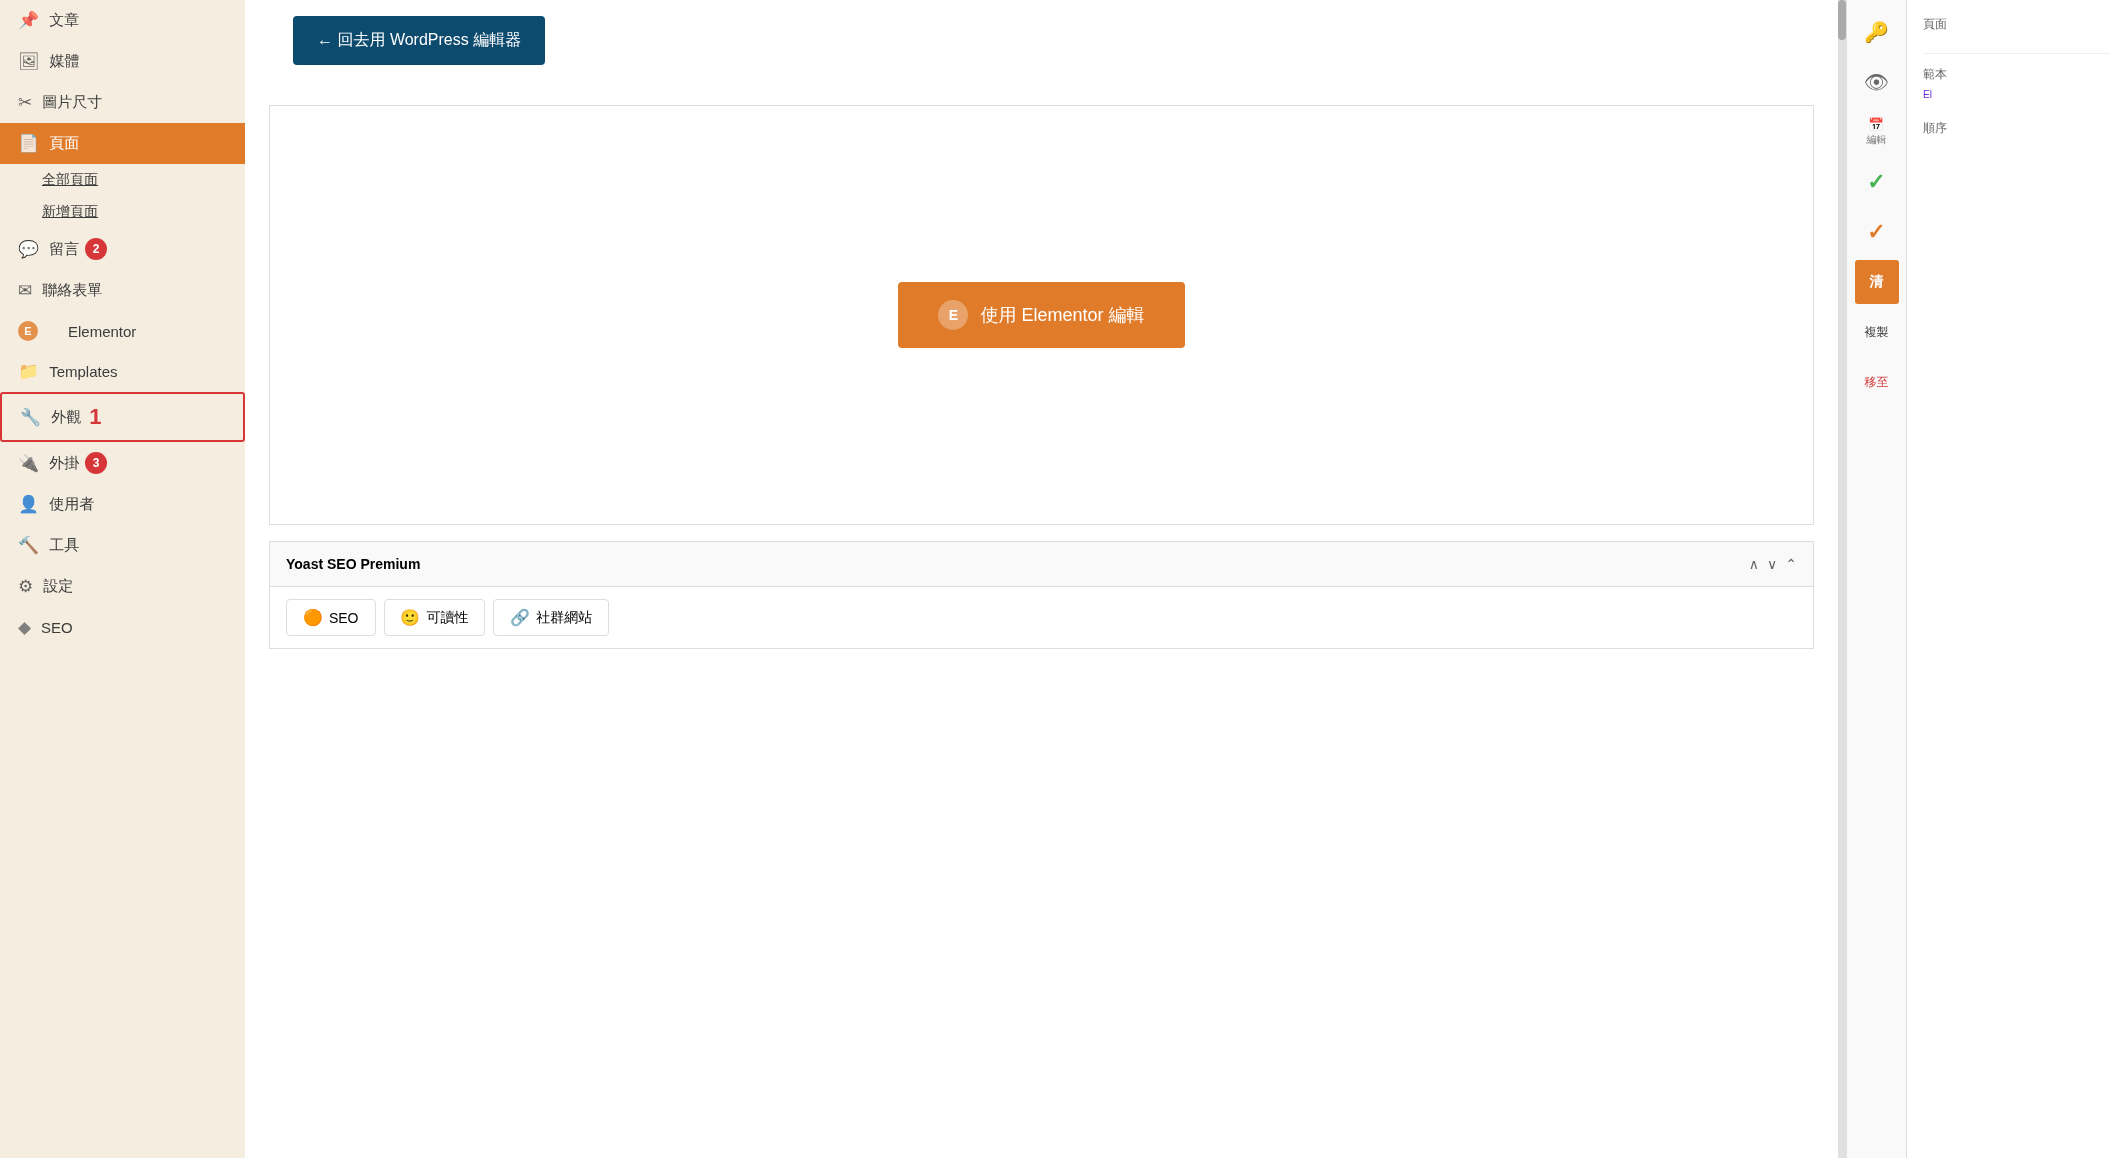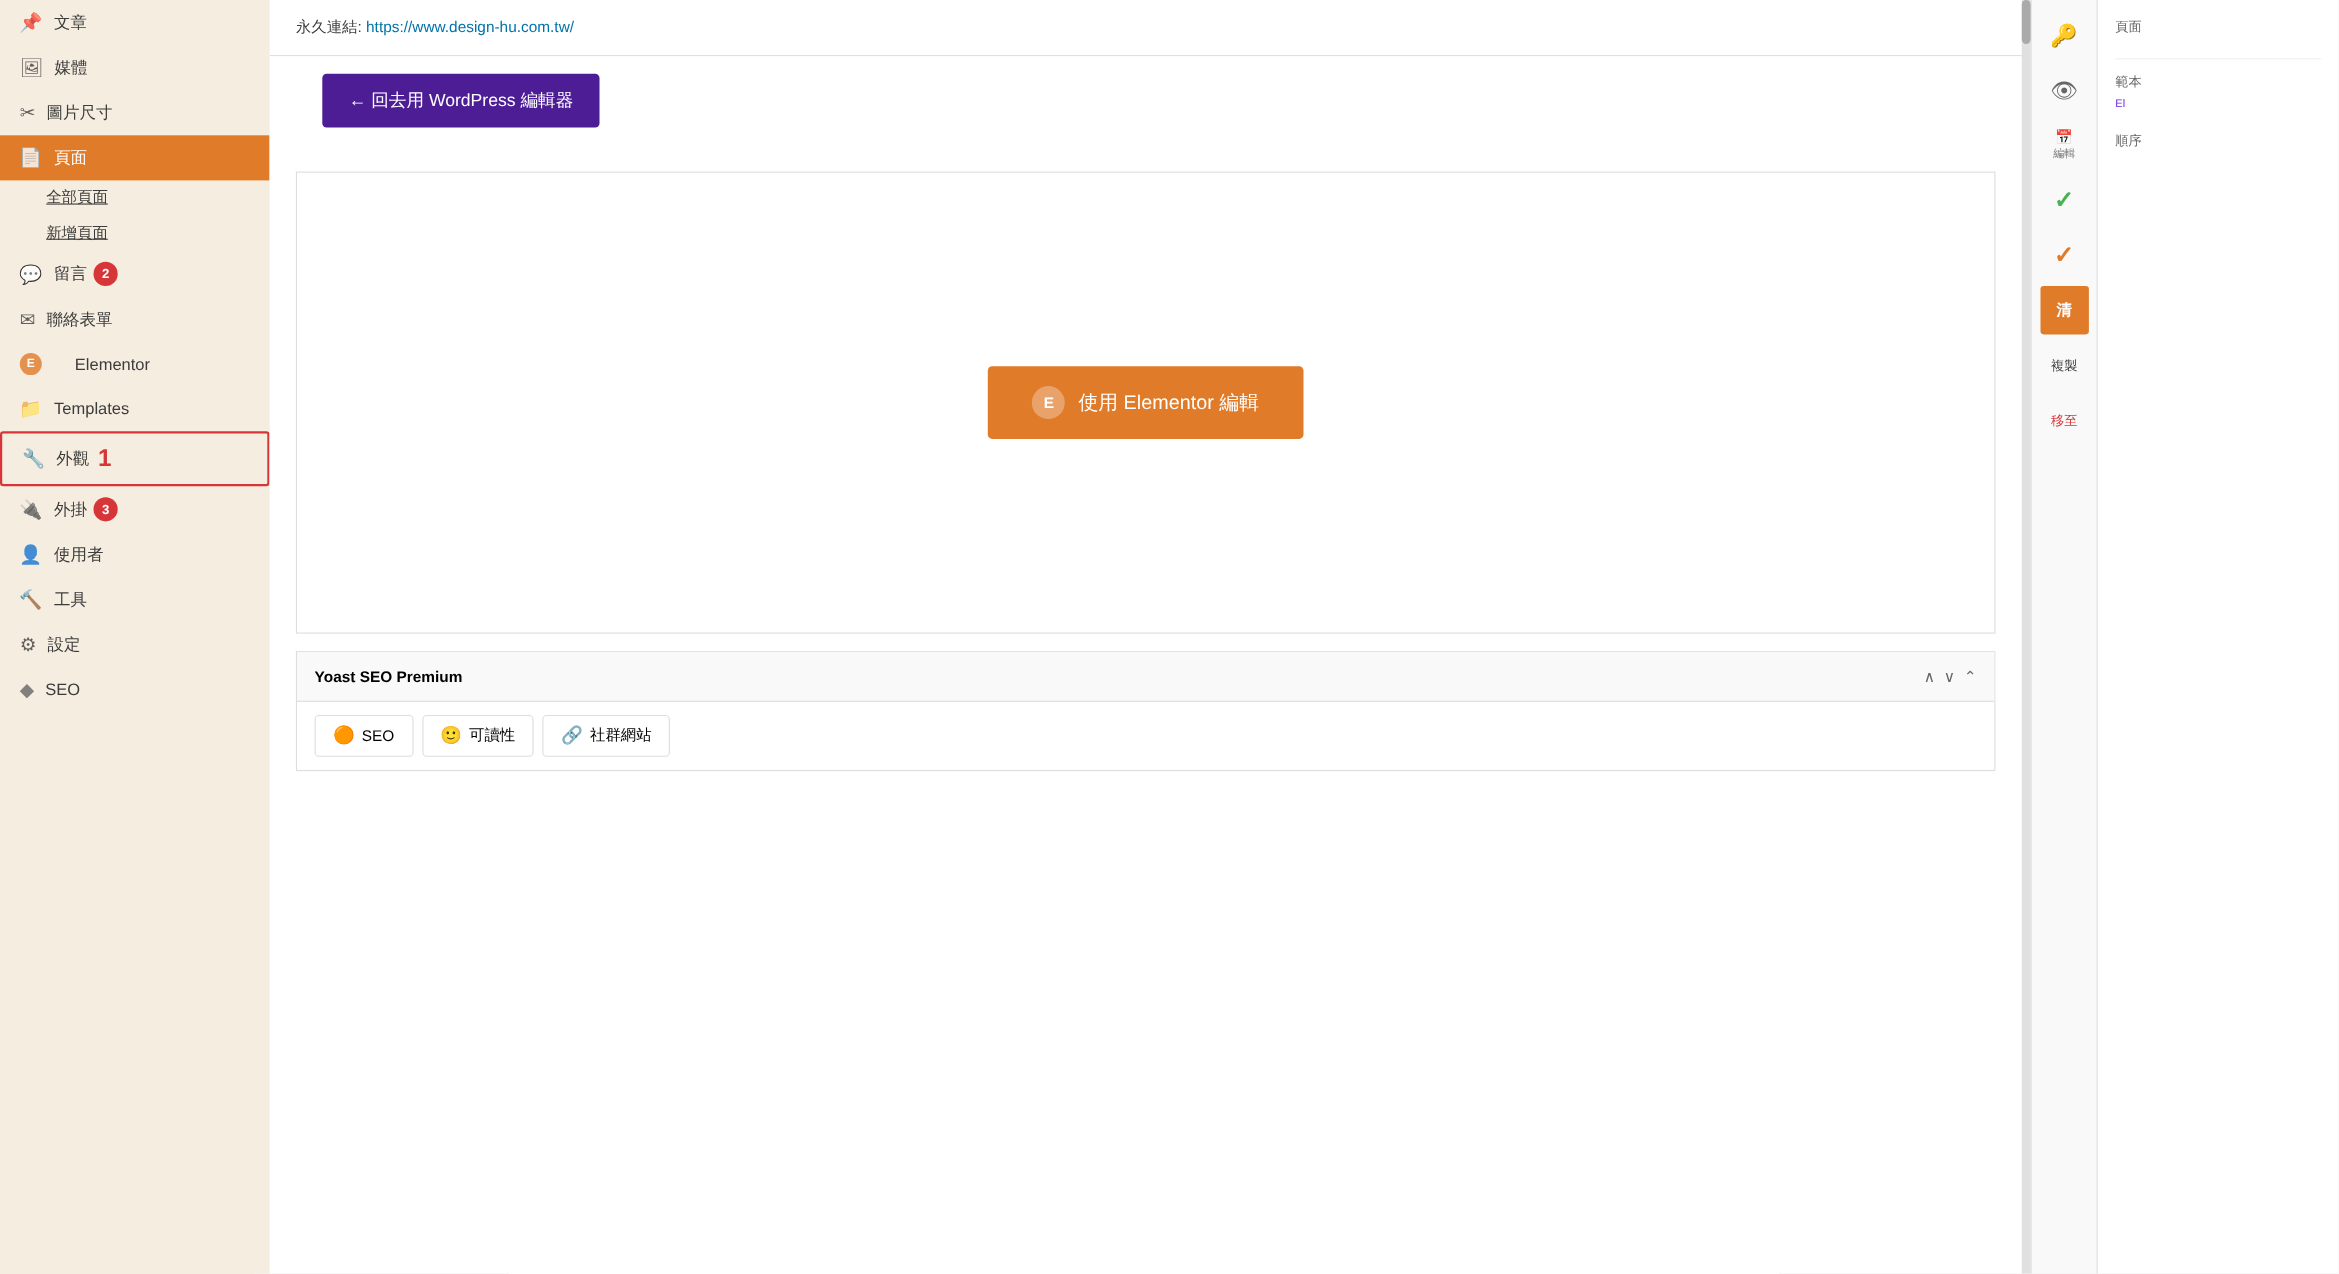--- a/index.html
+++ b/index.html
@@ -92,21 +92,21 @@
       color: #3c3c3c;
     }
 
     .permalink-bar a {
       color: #0073aa;
       text-decoration: none;
     }
 
     .back-btn {
       margin: 16px 24px;
-      background: #4c1d95;
+      background: #0c4a6e;
       color: #fff;
       border: none;
       padding: 14px 24px;
       font-size: 16px;
       border-radius: 4px;
       cursor: pointer;
       display: inline-flex;
       align-items: center;
       gap: 10px;
     }
@@ -373,24 +373,20 @@
   <div class="sidebar-item">
     <span class="icon" style="color:#666;">◆</span>
     <span>SEO</span>
   </div>
 </div>
 
 <div class="main">
 
   <div class="content-area">
 
-    <div class="permalink-bar">
-      <span>永久連結:</span>
-      <a href="#">https://www.design-hu.com.tw/</a>
-    </div>
 
     <div style="padding: 0 24px 8px;">
       <button class="back-btn">
         <span>← 回去用 WordPress 編輯器</span>
       </button>
     </div>
 
     <div class="elementor-preview">
       <button class="elementor-edit-btn">
         <span class="elementor-icon-circle">E</span>

